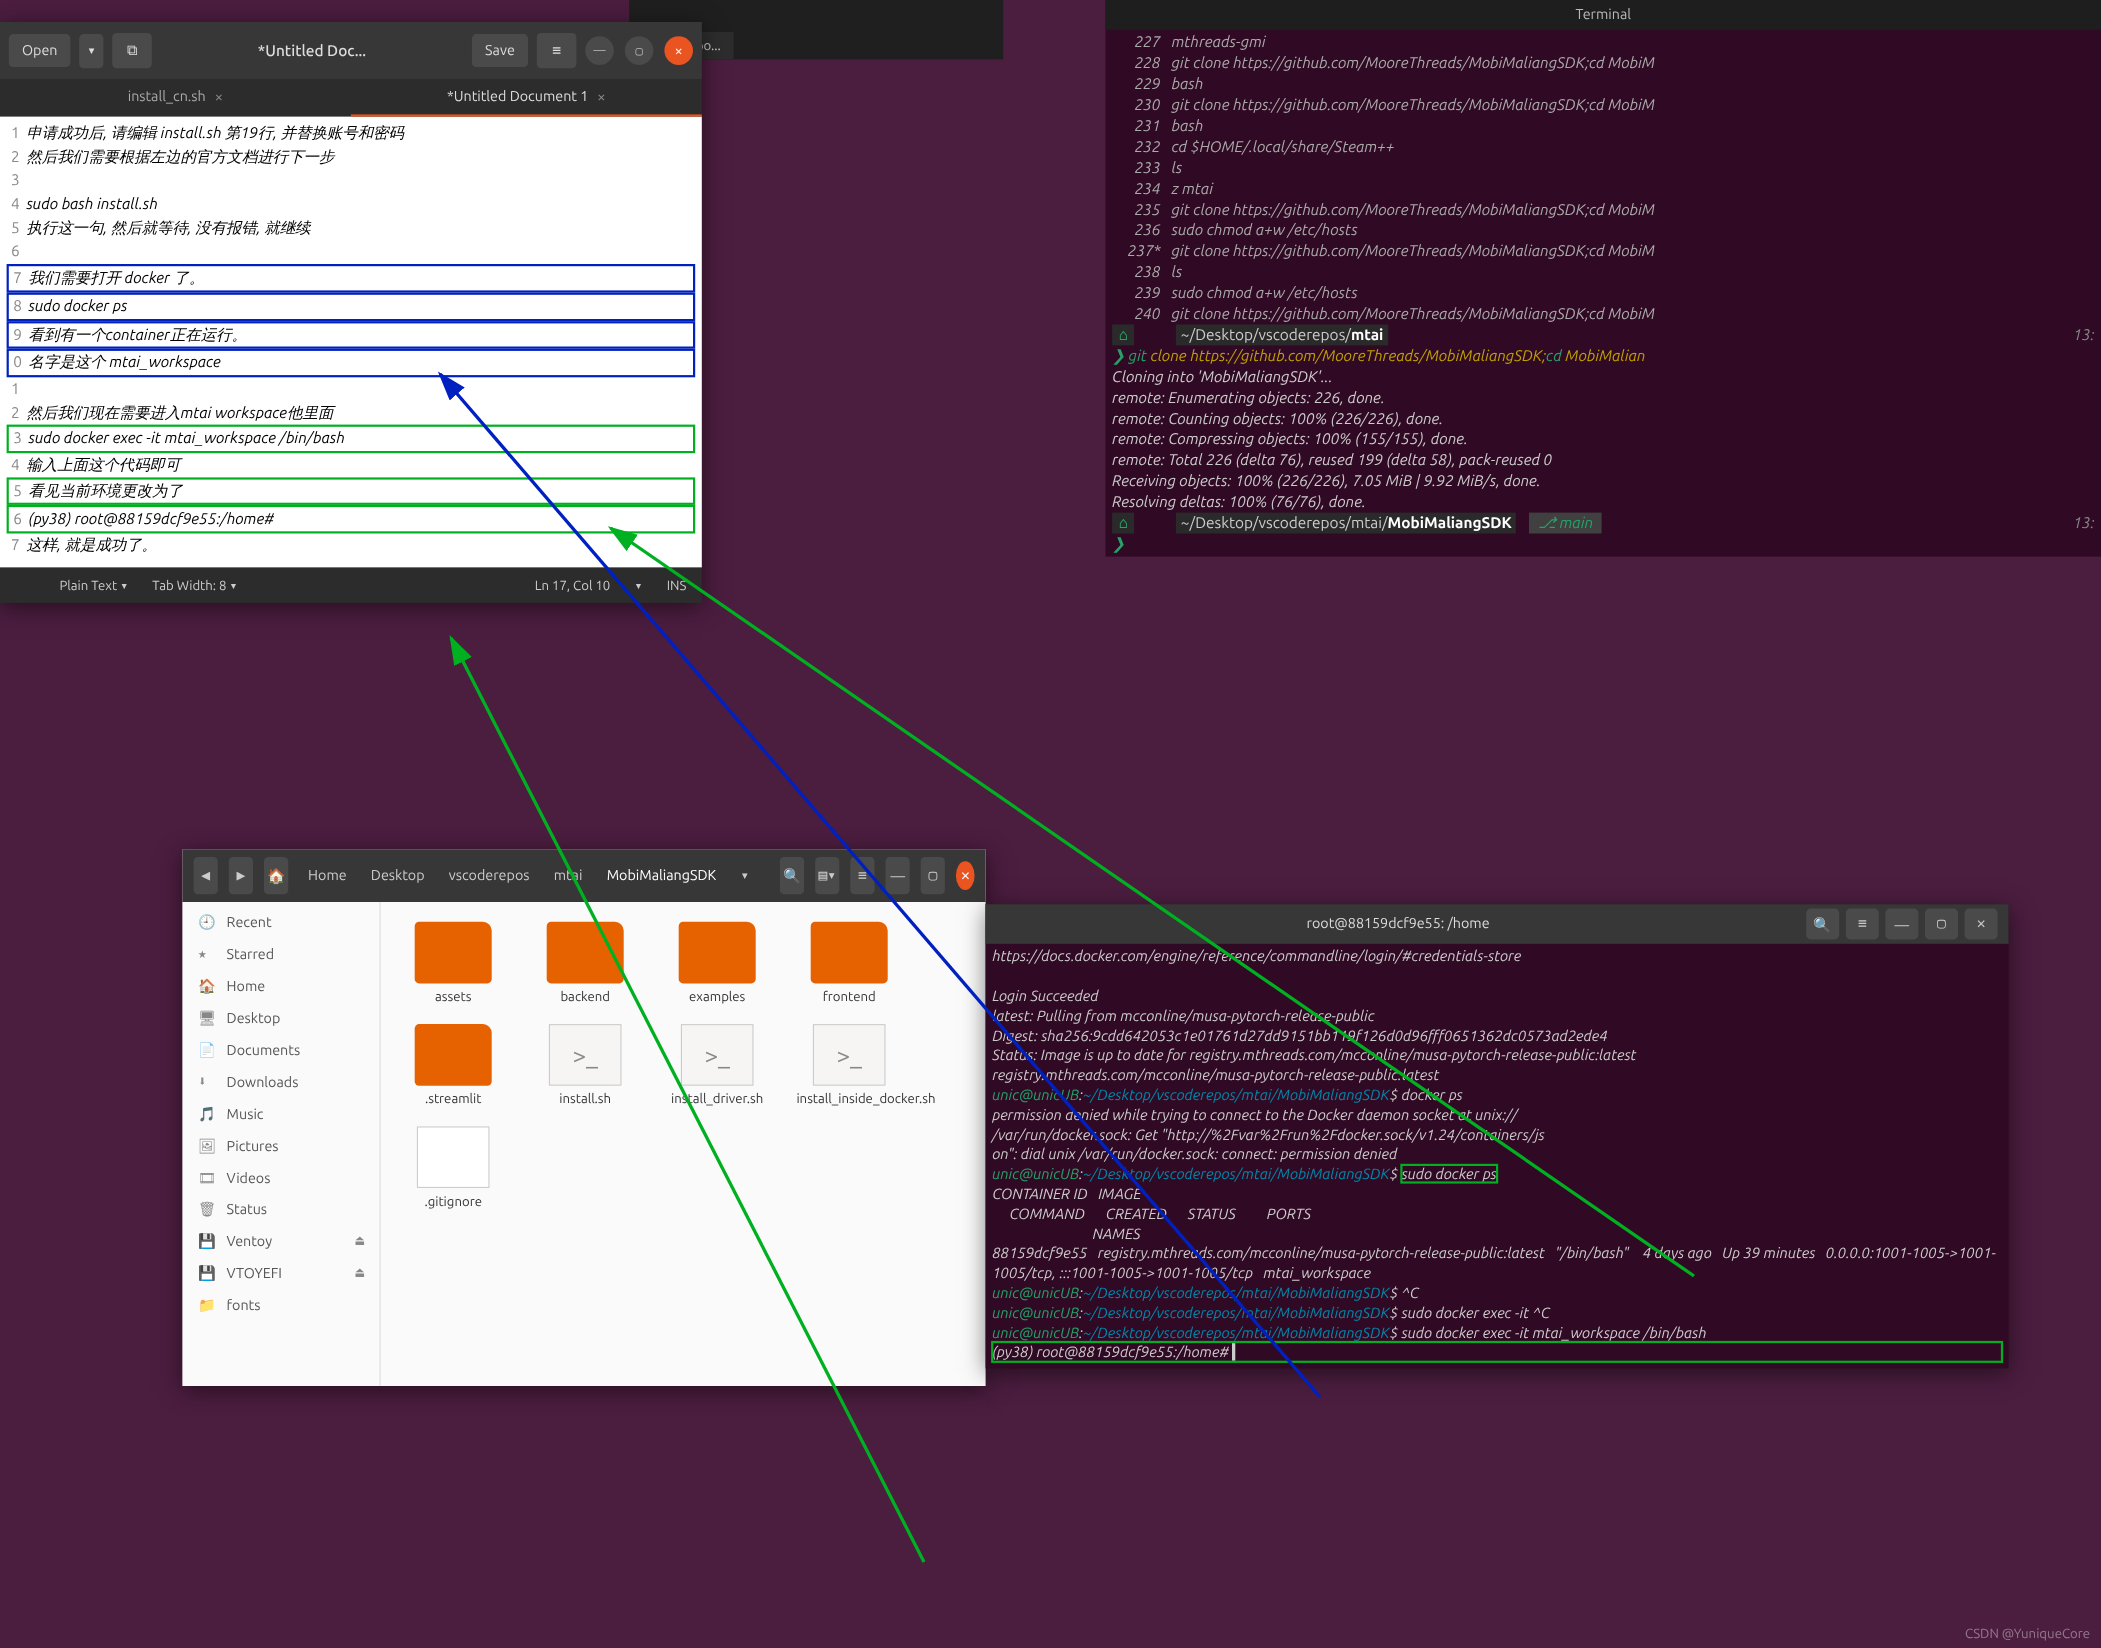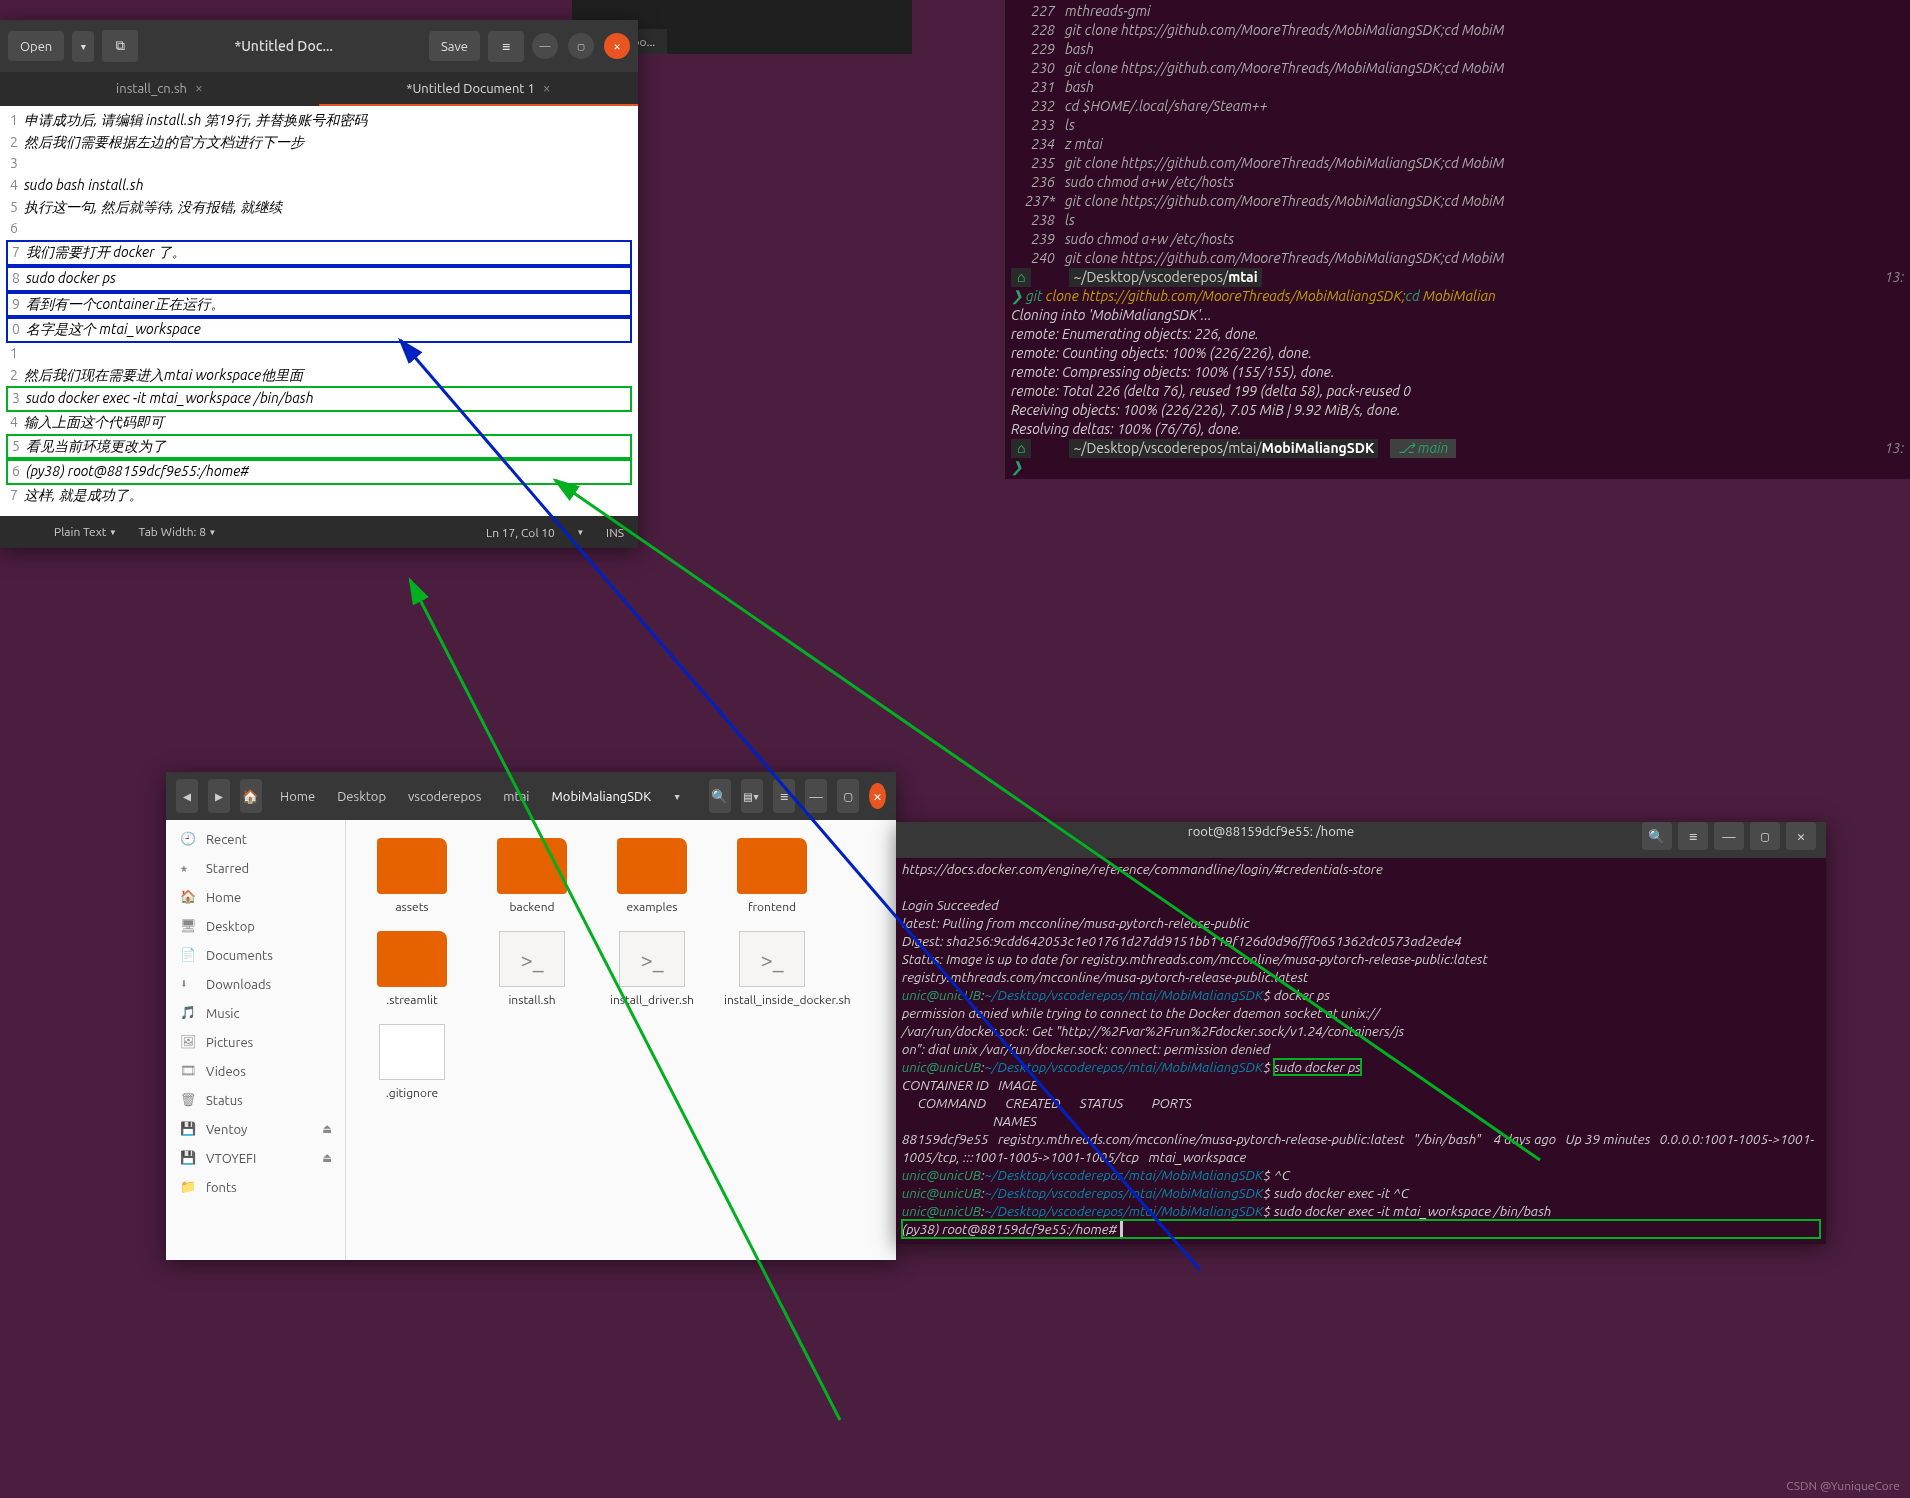--- a/index.html
+++ b/index.html
@@ -65,21 +65,21 @@
 .n-sicon { width: 16px; color: #888; }
 .n-eject { margin-left: auto; color: #888; cursor: pointer; }
 .n-files { flex: 1; display: flex; flex-wrap: wrap; align-content: flex-start; padding: 18px; gap: 18px 24px; }
 .n-file { width: 96px; text-align: center; cursor: pointer; font-size: 12px; color: #333; }
 .n-fold { width: 70px; height: 56px; background: #e66100; border-radius: 4px 8px 4px 4px; margin: 0 auto 6px; }
 .n-sh { width: 66px; height: 56px; background: #f6f5f4; border: 1px solid #ccc; margin: 0 auto 6px; display: flex; align-items: center; justify-content: center; color: #888; font-size: 22px; }
 .n-txt { width: 66px; height: 56px; background: #fff; border: 1px solid #ccc; margin: 0 auto 6px; }
 
 
 .term2 { position: absolute; top: 822px; left: 896px; width: 930px; background: #300a24; color: #ccc; font-family: "Ubuntu Mono", monospace; font-size: 13.5px; line-height: 18px; box-shadow: 0 4px 20px rgba(0,0,0,.5); }
-.term2-hdr { background: #373737; height: 36px; display: flex; padding: 0 10px; }
+.term2-hdr { background: #373737; height: 36px; display: flex; align-items: center; padding: 0 10px; }
 .term2-ttl { flex: 1; text-align: center; color: #ddd; font-size: 13px; }
 .t2-ib { width: 30px; height: 28px; background: #4a4a4a; border: none; color: #ccc; border-radius: 4px; cursor: pointer; margin-left: 6px; }
 .term2-body { padding: 2px 6px 6px; font-style: italic; }
 .tg { color: #26a269; }
 .tb { color: #08a; }
 .hl-g { outline: 2px solid #00b020; outline-offset: -1px; }
 
 
 .arrows { position: absolute; top: 0; left: 0; pointer-events: none; }
 
@@ -122,20 +122,21 @@
     <span class="caret">Plain Text ▾</span>
     <span class="caret">Tab Width: 8 ▾</span>
     <span class="spacer"></span>
     <span>Ln 17, Col 10</span>
     <span class="caret">▾</span>
     <span>INS</span>
   </div>
 </div>
 
 <div class="term1">
+  <div class="term1-title">Terminal</div>
   <div class="term1-body" id="term1-body">
       <div class="t-hist">
         <span class="t-nm">227</span>
         <span class="t-cmd">mthreads-gmi</span>
       </div>
       <div class="t-hist">
         <span class="t-nm">228</span>
         <span class="t-cmd">git clone https://github.com/MooreThreads/MobiMaliangSDK;cd MobiM</span>
       </div>
       <div class="t-hist">

